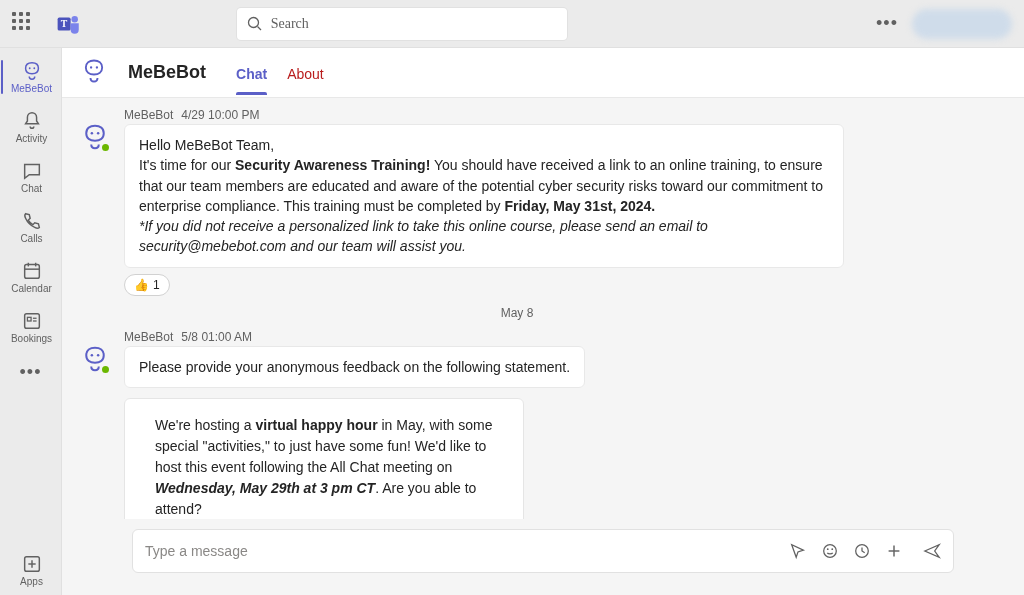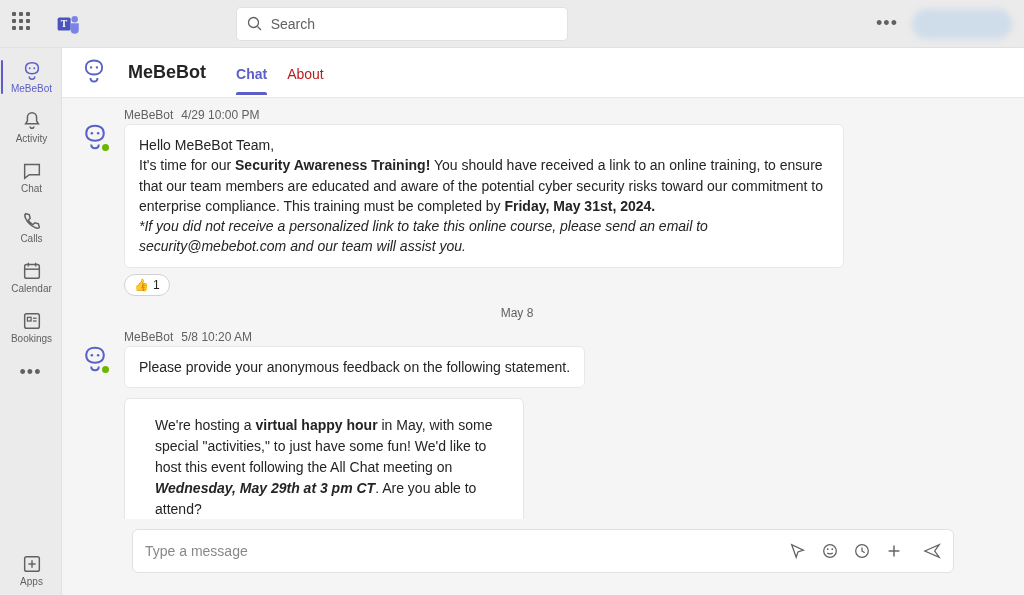--- a/index.html
+++ b/index.html
@@ -7,21 +7,21 @@
   body { display: flex; flex-direction: column; }
 
   
   .topbar { height: 48px; background: #ebebeb; display: flex; align-items: center; padding: 0 12px; border-bottom: 1px solid #e0e0e0; }
   .waffle { width: 24px; height: 24px; display: grid; grid-template-columns: repeat(3,4px); grid-template-rows: repeat(3,4px); gap: 3px; cursor: pointer; margin-right: 20px; }
   .waffle span { background: #616161; border-radius: 1px; }
   .teams-logo { display:flex; align-items:center; justify-content:center; }
   .teams-logo svg { width: 26px; height: 26px; }
   .search-wrap { margin-left: auto; margin-right: auto; width: 330px; height: 32px; background: #fff; border-radius: 4px; display: flex; align-items: center; padding: 0 10px; box-shadow: 0 0 0 1px #e1e1e1; }
   .search-wrap svg { width:16px; height:16px; fill:#616161; margin-right:8px; }
-  .search-wrap input { border: none; outline: none; font-size: 14px; flex: 1; color: #242424; background: transparent; }
+  .search-wrap input { border: none; outline: none; font-size: 14px; flex: 1; color: #242424; background: transparent; font-family: Liberation Serif, serif; }
   .search-wrap input::placeholder { color: #616161; }
   .top-right { margin-left: auto; display: flex; align-items: center; gap: 14px; }
   .ellipsis-top { color:#616161; font-size:18px; letter-spacing:1px; cursor:pointer; }
   .profile-pill { width: 100px; height: 30px; background: #cfdcea; border-radius: 16px; filter: blur(3px); }
 
   
   .main { flex: 1; display: flex; min-height: 0; }
 
   
   .rail { width: 62px; background: #ebebeb; border-right: 1px solid #e0e0e0; display: flex; flex-direction: column; align-items: center; padding-top: 4px; }
@@ -224,21 +224,21 @@
                 <path fill="none" stroke="#5b5fc7" stroke-width="1.6" d="M12 3c4 0 7 2 7 6s-3 6-7 6-7-2-7-6 3-6 7-6zM9 18c0 2 1.5 3 3 3s3-1 3-3"></path>
                 <circle cx="9.5" cy="9" r="1" fill="#5b5fc7"></circle>
                 <circle cx="14.5" cy="9" r="1" fill="#5b5fc7"></circle>
               </svg>
           </span>
           <span class="presence-dot"></span>
         </div>
         <div class="msg-body">
           <div class="sender-row">
             <span class="sender">MeBeBot</span>
-            <span>5/8 10:20 AM</span>
+            <span>5/8 01:00 AM</span>
           </div>
           <div class="bubble single-line">Please provide your anonymous feedback on the following statement.</div>
 
           <div class="card">
             <div><span>We're hosting a </span><strong>virtual happy hour</strong><span> in May, with some special "activities," to just have some fun! We'd like to host this event following the All Chat meeting on </span><strong><em>Wednesday, May 29th at 3 pm CT</em></strong><span>. Are you able to attend?</span></div>
             <div class="card-actions">
               <button>Yes</button>
               <button>No</button>
               <button>Maybe</button>
             </div>

